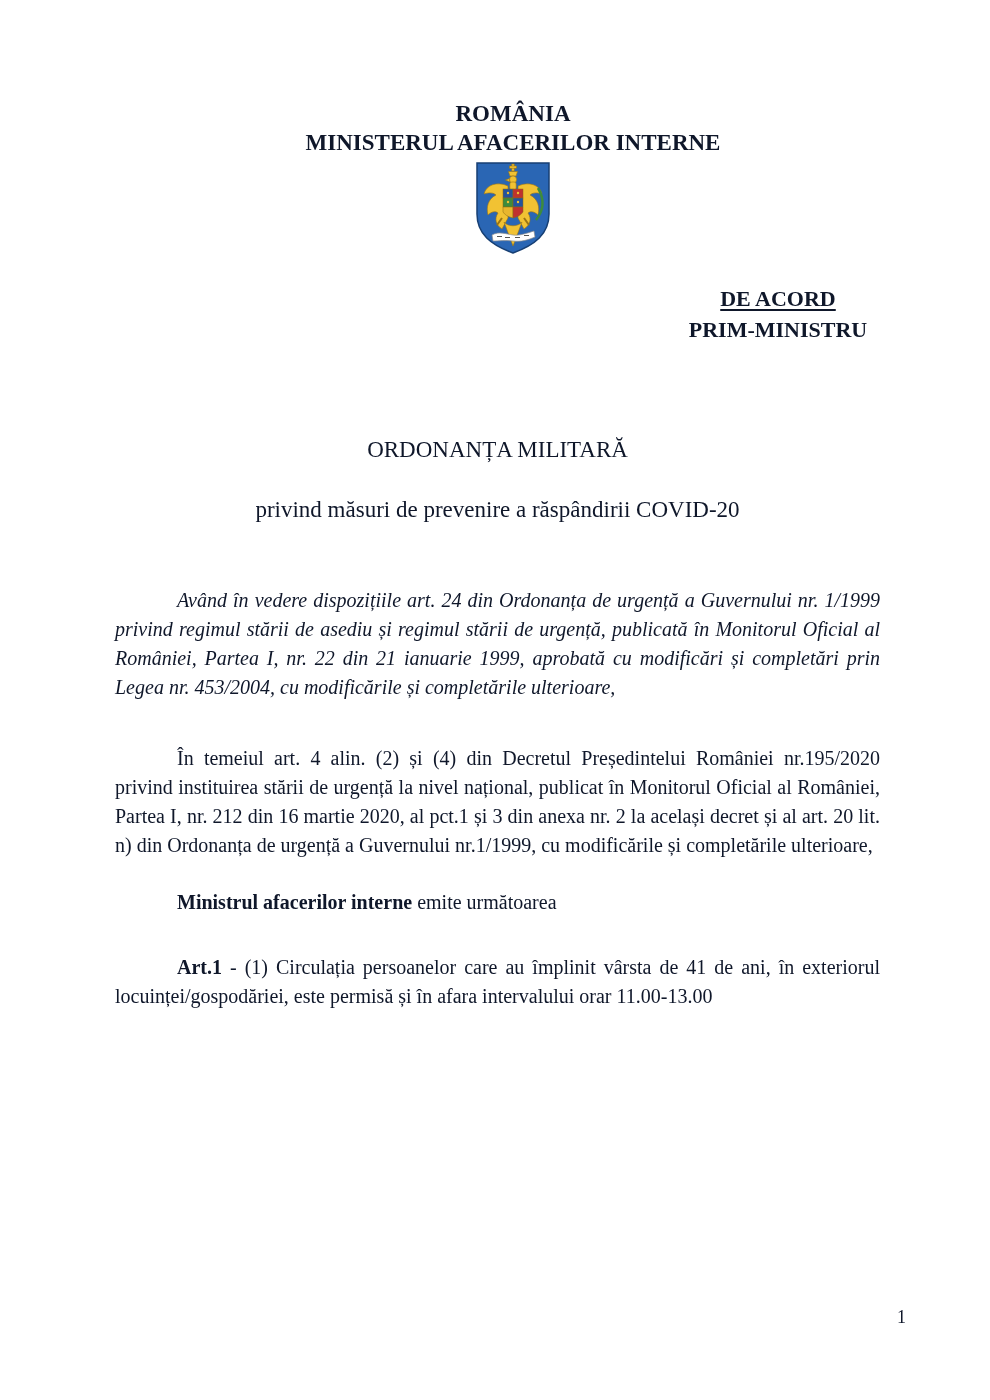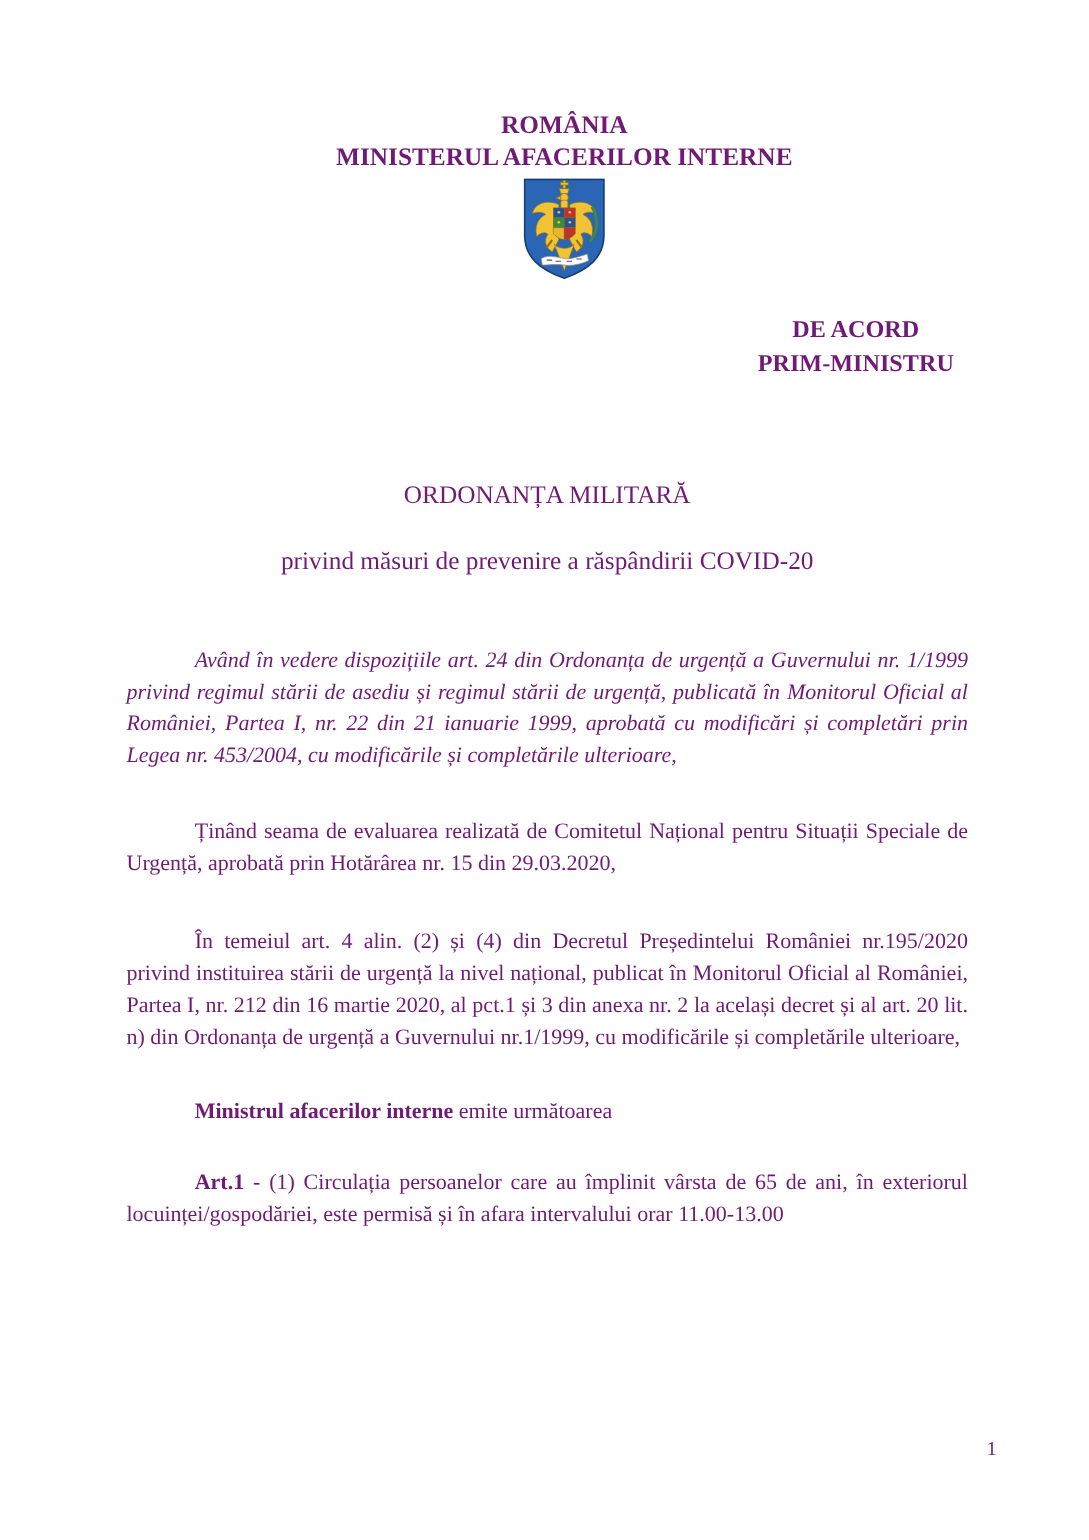--- a/index.html
+++ b/index.html
@@ -1,19 +1,19 @@
 <!DOCTYPE html>
 <html><head>
 <meta charset="utf-8">
 <style>
   html,body{margin:0;padding:0;background:#ffffff;}
   .page{
     position:relative;
     width:990px;height:1400px;
-    background:#ffffff;color:#701a75;
+    background:#ffffff;color:#0f172a;
     font-family:"Liberation Serif","DejaVu Serif",serif;
     overflow:hidden;
   }
   .header{
     text-align:center;
     padding-top:99px;
     padding-left:36px;
     font-weight:bold;
     font-size:23px;
     line-height:29px;
@@ -22,41 +22,41 @@
   .approval{
     margin-left:668px;
     margin-top:29px;
     width:220px;
     text-align:center;
     font-weight:bold;
     font-size:22px;
     line-height:31px;
   }
   .approval .gap{height:31px;}
-  .underline{text-underline-offset:3px;}
+  .underline{text-decoration:underline;text-underline-offset:3px;}
   .content{margin-left:115px;margin-right:110px;}
   .title-block{
     text-align:center;
     font-weight:normal;
     font-size:23px;
     line-height:31px;
     margin-top:58px;
   }
   .subtitle{margin-top:29px;}
   .para{
     font-size:20px;
     line-height:29px;
     text-align:justify;
     text-indent:62px;
     margin:0;
   }
   .p1{margin-top:61px;font-style:italic;}
   .p2{margin-top:40px;}
   .p3{margin-top:42px;}
-  .p-issuer{margin-top:38px;}
+  .p-issuer{margin-top:28px;}
   .p-art{margin-top:36px;}
   .center-head{
     text-align:center;
     font-weight:bold;
     font-size:21px;
     line-height:29px;
     margin-top:30px;
   }
   .b{font-weight:bold;}
   .page-number{
@@ -116,26 +116,25 @@
 
   <div class="content">
 
     <div class="title-block">
       <div>ORDONANȚA MILITARĂ</div>
       <div class="subtitle">privind măsuri de prevenire a răspândirii COVID-20</div>
     </div>
 
     <p class="para p1">Având în vedere dispozițiile art. 24 din Ordonanța de urgență a Guvernului nr. 1/1999 privind regimul stării de asediu și regimul stării de urgență, publicată în Monitorul Oficial al României, Partea I, nr. 22 din 21 ianuarie 1999, aprobată cu modificări și completări prin Legea nr. 453/2004, cu modificările și completările ulterioare,</p>
 
-    <p class="para p2">Ținând seama de evaluarea realizată de Comitetul Național pentru Situații Speciale de Urgență, aprobată prin Hotărârea nr. 15 din 29.03.2020,</p>
 
     <p class="para p3">În temeiul art. 4 alin. (2) și (4) din Decretul Președintelui României nr.195/2020 privind instituirea stării de urgență la nivel național, publicat în Monitorul Oficial al României, Partea I, nr. 212 din 16 martie 2020, al pct.1 și 3 din anexa nr. 2 la același decret și al art. 20 lit. n) din Ordonanța de urgență a Guvernului nr.1/1999, cu modificările și completările ulterioare,</p>
 
     <p class="para p-issuer"><span class="b">Ministrul afacerilor interne</span><span> emite următoarea</span></p>
 
 
-    <p class="para p-art"><span class="b">Art.1</span><span> - (1)  Circulația persoanelor care au împlinit vârsta de 65 de ani, în exteriorul locuinței/gospodăriei, este permisă și în afara intervalului orar 11.00-13.00</span></p>
+    <p class="para p-art"><span class="b">Art.1</span><span> - (1)  Circulația persoanelor care au împlinit vârsta de 41 de ani, în exteriorul locuinței/gospodăriei, este permisă și în afara intervalului orar 11.00-13.00</span></p>
 
   </div>
 
   <div class="page-number">1</div>
 
 </div>
 
 </body></html>

